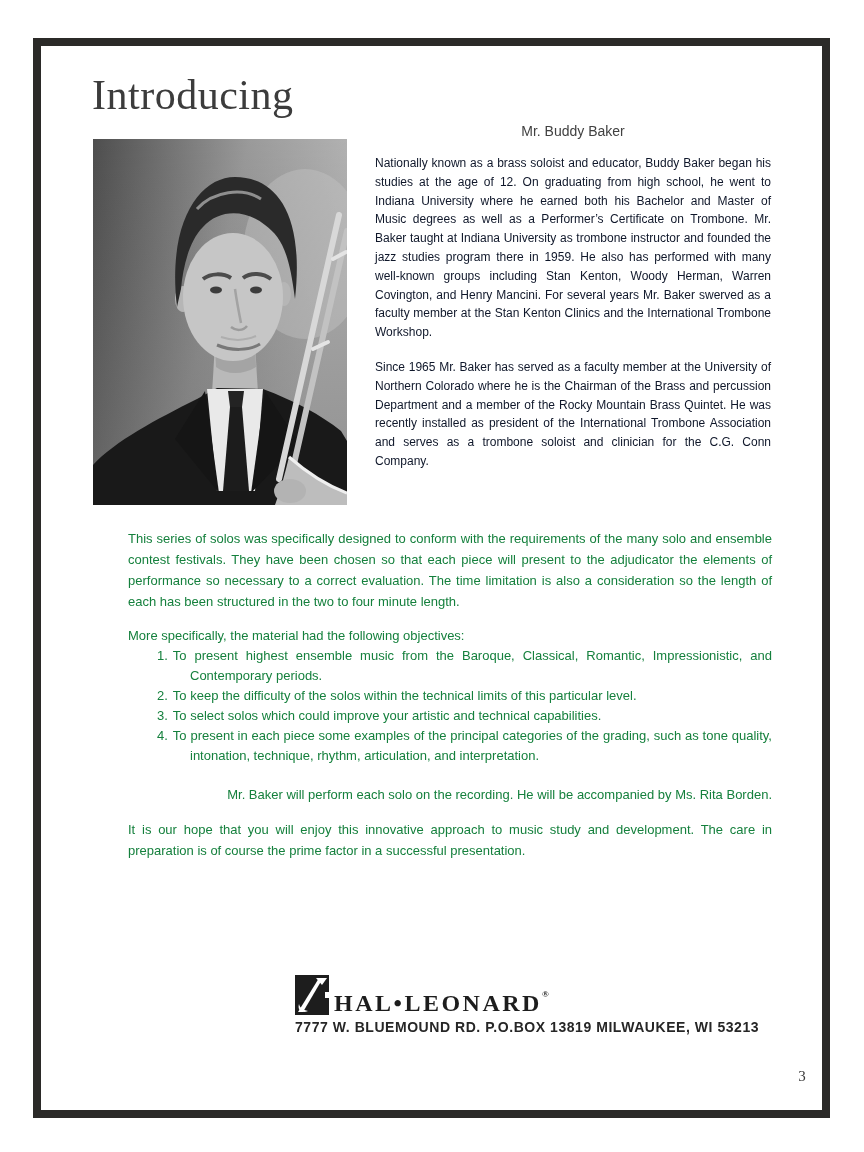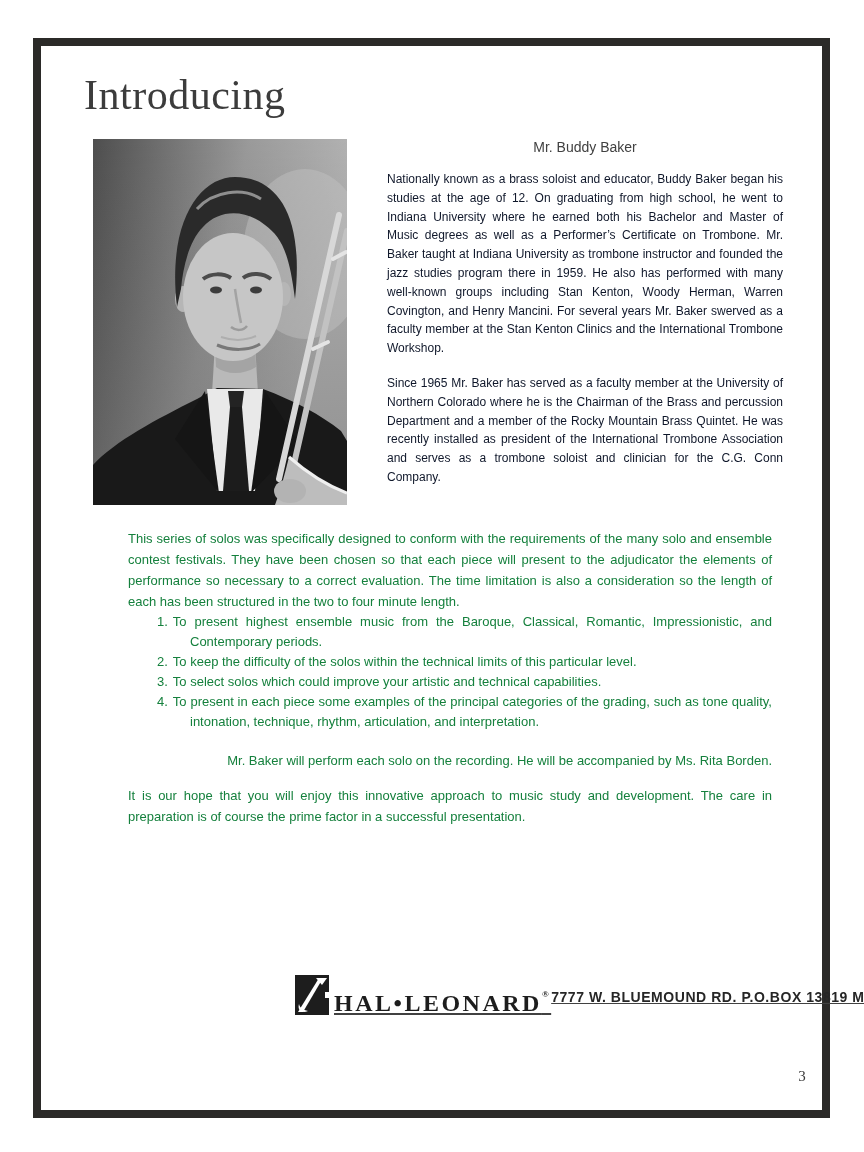--- a/index.html
+++ b/index.html
@@ -5,29 +5,29 @@
   html,body{margin:0;padding:0;background:#ffffff;}
   .canvas{
     position:relative;width:864px;height:1152px;background:#ffffff;
     overflow:hidden;font-family:"Liberation Sans",sans-serif;color:#414141;
   }
   .frame{
     position:absolute;left:33px;top:38px;width:797px;height:1080px;
     box-sizing:border-box;border:8px solid #2b2a28;background:#ffffff;
   }
   .page-title{
-    position:absolute;left:84px;top:72px;margin:0;
+    position:absolute;left:92px;top:72px;margin:0;
     font-family:"Liberation Serif",serif;font-weight:400;
     font-size:42px;line-height:1.1;color:#3c3c3c;letter-spacing:0.5px;text-align:center;
   }
   .photo{
     position:absolute;left:93px;top:139px;width:254px;height:366px;display:block;
   }
   .bio-col{
-    position:absolute;left:375px;top:139px;width:396px;margin-left:12px;
+    position:absolute;left:375px;top:123px;width:396px;
   }
   .bio-heading{
     text-align:center;font-size:14px;line-height:17px;color:#414141;margin:0 0 14px 0;
   }
   .bio-col p{
     margin:0 0 16px 0;font-size:12px;line-height:18.8px;
     text-align:justify;color:#0f172a;
   }
   .body-col{
     position:absolute;left:128px;top:528px;width:644px;font-size:13px;color:#15803d;
@@ -37,21 +37,21 @@
   .p-intro{margin-top:13px !important;}
   .objectives{margin:0;padding:0;list-style:none;}
   .objective{
     padding-left:62px;text-indent:-33px;line-height:20px;text-align:justify;
   }
   .objective .num{margin-right:5px;}
   .p-recording{margin-top:18px !important;text-align:right;}
   .p-closing{margin-top:14px !important;text-align:justify;}
   .publisher{
     position:absolute;left:295px;top:975px;width:282px;
-    display:flex;align-items:center;text-decoration:underline;
+    display:flex;flex-direction:column;align-items:flex-start;
   }
   .publisher-row{display:flex;align-items:flex-end;}
   .logo-mark{width:34px;height:40px;display:block;}
   .publisher-name{
     font-family:"Liberation Serif",serif;font-weight:700;font-size:24px;
     line-height:1;letter-spacing:2.5px;color:#1d1d1d;margin-left:5px;
     white-space:nowrap;display:inline-block;
   }
   .registered{
     font-family:"Liberation Serif",serif;font-weight:700;font-size:9px;
@@ -138,20 +138,21 @@
   </svg>
 
   <div class="bio-col">
     <div class="bio-heading">Mr. Buddy Baker</div>
     <p>Nationally known as a brass soloist and educator, Buddy Baker began his studies at the age of 12. On graduating from high school, he went to Indiana University where he earned both his Bachelor and Master of Music degrees as well as a Performer’s Certificate on Trombone. Mr. Baker taught at Indiana University as trombone instructor and founded the jazz studies program there in 1959. He also has performed with many well-known groups including Stan Kenton, Woody Herman, Warren Covington, and Henry Mancini. For several years Mr. Baker swerved as a faculty member at the Stan Kenton Clinics and the International Trombone Workshop.</p>
     <p>Since 1965 Mr. Baker has served as a faculty member at the University of Northern Colorado where he is the Chairman of the Brass and percussion Department and a member of the Rocky Mountain Brass Quintet. He was recently installed as president of the International Trombone Association and serves as a trombone soloist and clinician for the C.G. Conn Company.</p>
   </div>
 
   <div class="body-col">
     <p class="p-series">This series of solos was specifically designed to conform with the requirements of the many solo and ensemble contest festivals. They have been chosen so that each piece will present to the adjudicator the elements of performance so necessary to a correct evaluation. The time limitation is also a consideration so the length of each has been structured in the two to four minute length.</p>
+    <p class="p-intro">More specifically, the material had the following objectives:</p>
     <div class="objectives">
       <div class="objective">
         <span class="num">1.</span><span>To present highest ensemble music from the Baroque, Classical, Romantic, Impressionistic, and Contemporary periods.</span>
       </div>
       <div class="objective">
         <span class="num">2.</span><span>To keep the difficulty of the solos within the technical limits of this particular level.</span>
       </div>
       <div class="objective">
         <span class="num">3.</span><span>To select solos which could improve your artistic and technical capabilities.</span>
       </div>

